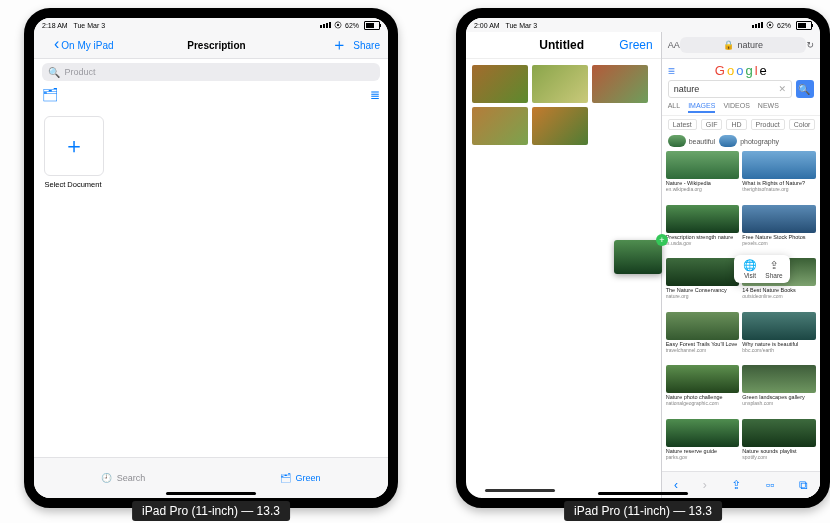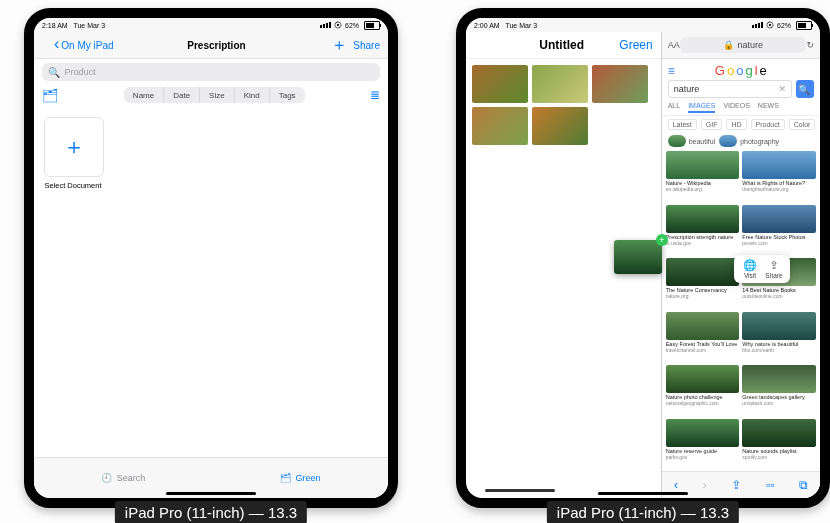--- a/index.html
+++ b/index.html
@@ -34,21 +34,21 @@
   }
   .device.left{ left:24px; }
   .device.right{ left:456px; }
   .notch-btn{position:absolute;right:-14px;top:62px;width:4px;height:28px;background:#000;border-radius:2px;}
   .device-label{
     position:absolute;
     top:501px;
     transform:translateX(-50%);
     background:#222;
     color:#fff;
-    font-size:15px;
+    font-size:12px;
     padding:3px 10px;
     border-radius:3px;
     white-space:nowrap;
   }
   .device-label.l1{left:211px;}
   .device-label.l2{left:643px;}
   
   .statusbar{
     height:14px;
     display:flex;
@@ -202,27 +202,20 @@
     </div>
   </div>
 
   <div class="searchbar">
     <span class="mag">🔍</span>
     <span>Product</span>
   </div>
 
   <div class="filterrow">
     <span class="folder-icon">🗂</span>
-    <div class="segmented">
-      <span>Name</span>
-      <span>Date</span>
-      <span>Size</span>
-      <span>Kind</span>
-      <span>Tags</span>
-    </div>
     <span class="list-icon">≣</span>
   </div>
 
   <div class="gridarea">
     <div class="doc-card">
       <div class="doc-thumb">＋</div>
       <div class="doc-cap">Select Document</div>
     </div>
   </div>
 

